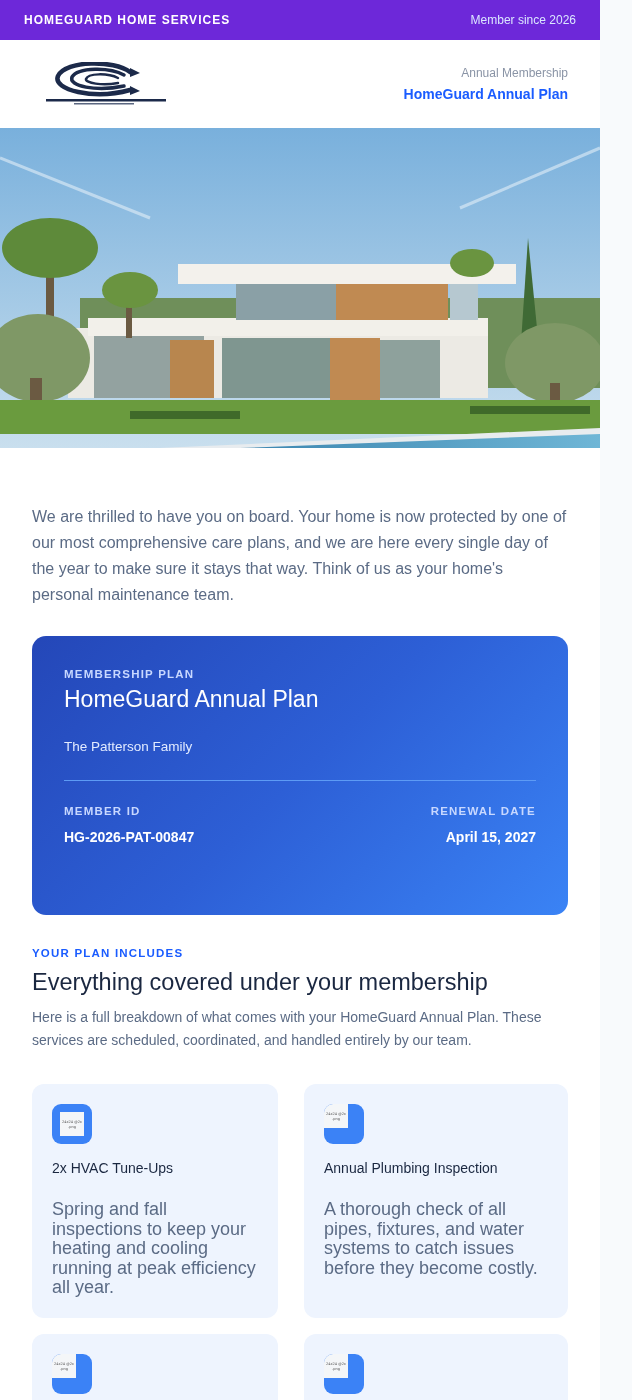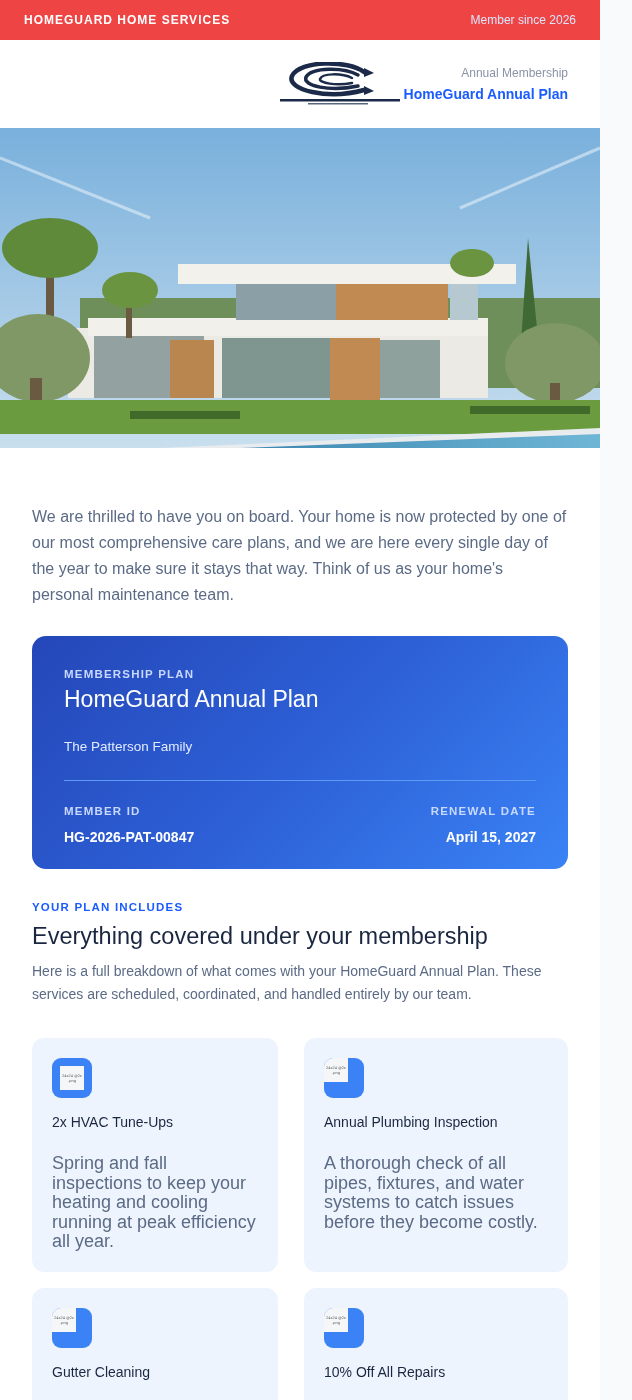--- a/index.html
+++ b/index.html
@@ -1,39 +1,39 @@
 <!DOCTYPE html>
 <html><head>
   <meta charset="utf-8">
   <style>
     * { box-sizing: border-box; margin: 0; padding: 0; }
     html, body { width: 632px; height: 1400px; overflow: hidden; }
     body { background: #f8fafc; font-family: "Liberation Sans", "DejaVu Sans", sans-serif; }
     .email { width: 600px; background: #ffffff; min-height: 1400px; }
 
-    .topbar { height: 40px; background: #ef4444; display: flex; align-items: center; justify-content: space-between; padding: 0 24px; }
+    .topbar { height: 40px; background: #6d28d9; display: flex; align-items: center; justify-content: space-between; padding: 0 24px; }
     .topbar .brand { color: #ffffff; font-size: 12px; font-weight: bold; letter-spacing: 1px; }
     .topbar .since { color: #dbe6ff; font-size: 12px; }
 
-    .header { height: 88px; display: flex; align-items: center; justify-content: flex-end; padding: 0 32px 0 44px; }
+    .header { height: 88px; display: flex; align-items: center; justify-content: space-between; padding: 0 32px 0 44px; }
     .logo { width: 126px; height: 44px; position: relative; }
     .logo svg { display: block; }
     .header-right { text-align: right; }
     .header-right .sub { color: #8a94a6; font-size: 12px; margin-bottom: 6px; }
     .header-right .plan { color: #1a5cff; font-size: 14px; font-weight: bold; }
 
     .hero { width: 600px; height: 320px; position: relative; overflow: hidden;
       background: linear-gradient(180deg, #7fb3dc 0%, #a9cbe6 45%, #c8dceb 60%, #6f9a4e 78%, #5f8f3e 90%, #4f93b8 100%); }
     .hero svg { position: absolute; left: 0; top: 0; }
 
     .welcome { padding: 40px 32px 0 32px; }
     .welcome h1 { font-size: 29px; line-height: 39px; color: #1a2740; font-weight: normal; letter-spacing: -0.2px; }
     .welcome p { margin-top: 16px; font-size: 16px; line-height: 26px; color: #5b6b85; }
 
-    .plan-card { margin: 28px 32px 0 32px; height: 233px; border-radius: 14px;
+    .plan-card { margin: 28px 32px 0 32px; height: 279px; border-radius: 14px;
       background: linear-gradient(135deg, #2447b8 0%, #2d5fd6 50%, #3a83f5 100%);
       padding: 32px 32px; color: #ffffff; position: relative; }
     .pc-row { display: flex; justify-content: space-between; }
     .pc-label { font-size: 11.5px; letter-spacing: 1.2px; color: #c8d8ff; font-weight: bold; }
     .pc-title { font-size: 23px; margin-top: 6px; font-weight: normal; }
     .pc-family { font-size: 13.5px; color: #e2ebff; margin-top: 26px; }
     .pc-right { text-align: right; }
     .pc-price { font-size: 30px; font-weight: bold; margin-top: 4px; }
     .pc-per { font-size: 11px; color: #d7e3ff; margin-top: 2px; }
     .pc-divider { height: 1px; background: #5d9bf5; margin: 26px 0 24px 0; }

